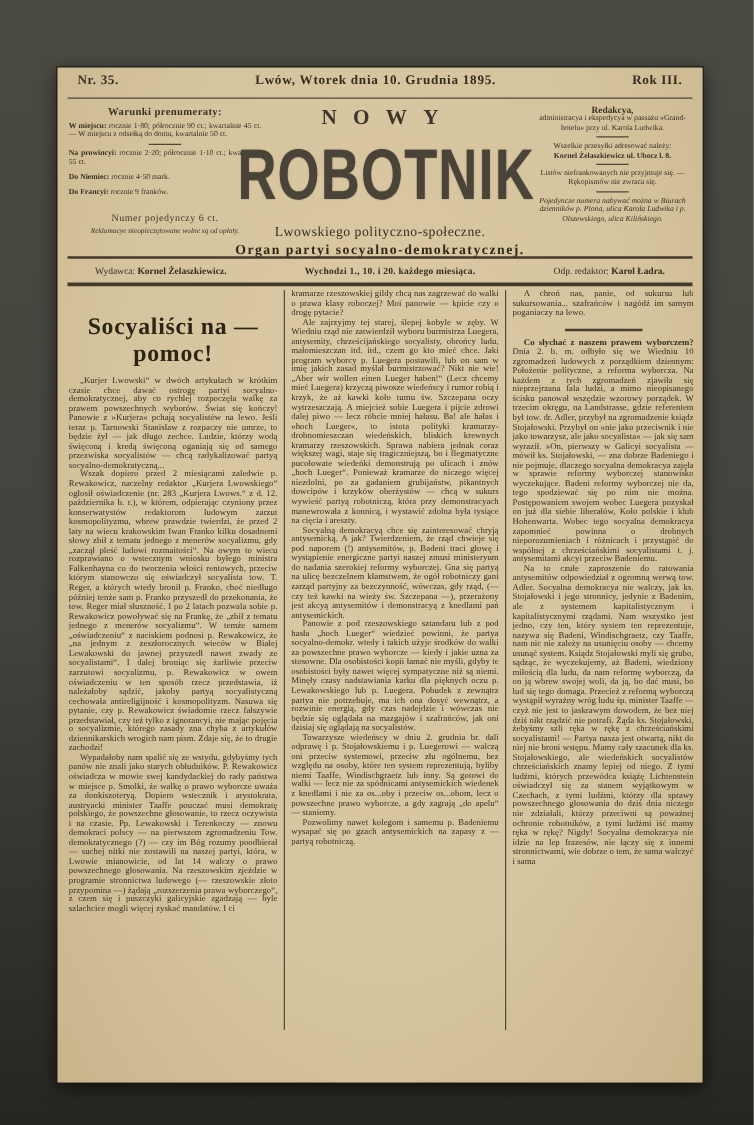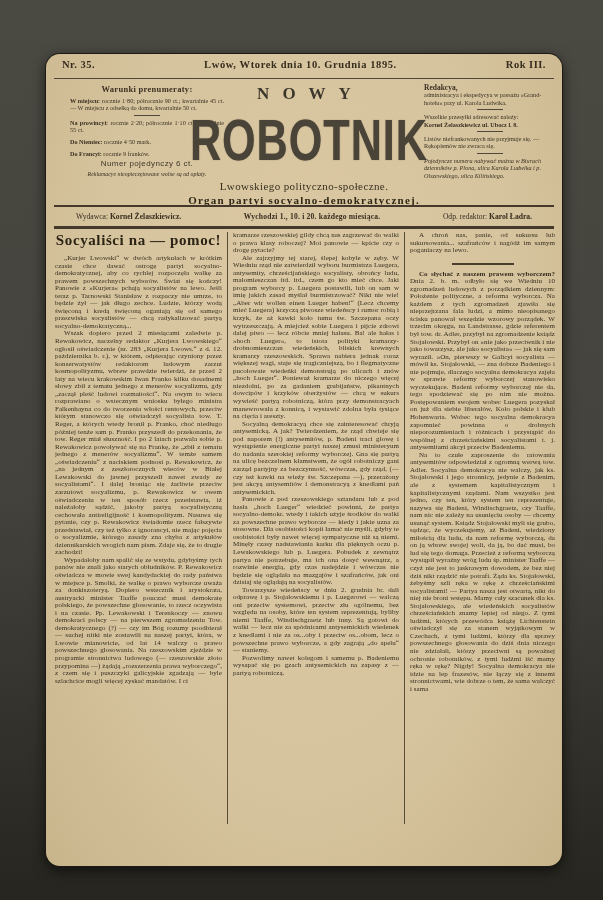--- a/index.html
+++ b/index.html
@@ -7,46 +7,45 @@
     width:603px;height:900px;overflow:hidden;
     background:linear-gradient(180deg,#4a4942 0%,#43423c 55%,#26251f 100%);
     font-family:"Liberation Serif","DejaVu Serif",serif;
   }
   .stage{position:relative;width:603px;height:900px;}
   .page{
     position:absolute;left:46px;top:54px;width:516px;height:812px;
     background:radial-gradient(ellipse at 50% 40%, #dcc9a5 0%, #d6c49e 60%, #c9b58c 100%);
     color:#362d1e;
     box-shadow:0 0 0 1px #1c1a14, 0 4px 14px rgba(0,0,0,.65);
-    border-radius:14px;
   }
   
   .topline{position:absolute;top:5px;left:16px;right:16px;display:flex;justify-content:space-between;align-items:baseline;}
   .topline .issue,.topline .year{font-weight:bold;font-size:10.5px;letter-spacing:.5px;}
   .topline .dateline{font-weight:bold;font-size:10.5px;letter-spacing:.6px;}
   .toprule{position:absolute;top:24px;left:8px;right:8px;border-top:1.5px solid #51463a;}
   
-  .mh-left{position:absolute;left:20px;top:32px;width:162px;text-align:center;font-size:6.2px;line-height:7.6px;color:#3b3122;}
+  .mh-left{position:absolute;left:5px;top:32px;width:162px;text-align:center;font-size:6.2px;line-height:7.6px;color:#3b3122;}
   .mh-left .mh-head{font-weight:bold;font-size:8.5px;margin-bottom:3px;letter-spacing:.3px;}
   .mh-left .item{text-align:justify;margin:0 4px 2px;}
   .mh-left .item .lead{font-weight:bold;}
   .minirule{width:26px;border-top:1px solid #51463a;margin:3px auto;}
-  .single-copy{font-family:Liberation Sans, sans-serif;font-size:8px;letter-spacing:.4px;margin-top:3px;color:#41372a;}
+  .single-copy{font-family:Liberation Serif, serif;font-size:8px;letter-spacing:.4px;margin-top:14px;color:#41372a;}
   .mh-note{font-style:italic;font-size:5.9px;margin-top:3px;line-height:7px;}
   .mh-center{position:absolute;left:134px;top:30px;width:248px;text-align:center;}
   .title-top{font-size:17px;font-weight:bold;letter-spacing:13px;padding-left:13px;color:#3c362c;}
   .title-main{
     font-family:"Liberation Sans","DejaVu Sans",sans-serif;font-weight:900;
     font-size:47px;line-height:46px;color:#4a4338;letter-spacing:1px;
     transform:scale(.92,1.22);transform-origin:center top;margin-top:8px;
     text-shadow:0 0 1px rgba(60,50,40,.6);
   }
   .subtitle{font-size:11px;margin-top:22px;letter-spacing:.4px;color:#38301f;}
   .organ-line{font-weight:bold;font-size:11px;letter-spacing:1.2px;margin-top:2px;color:#2f2817;}
-  .mh-right{position:absolute;left:378px;top:30px;width:132px;text-align:left;font-size:6.2px;line-height:7.4px;color:#3b3122;}
+  .mh-right{position:absolute;left:378px;top:30px;width:132px;text-align:center;font-size:6.2px;line-height:7.4px;color:#3b3122;}
   .mh-right .b1-title{font-weight:bold;font-size:7.5px;}
   .mh-right .b2-name{font-weight:bold;}
   .mh-right .b4{font-style:italic;}
   
   .pubbar{
     position:absolute;left:8px;right:8px;top:151px;height:19px;
     border-top:2px solid #45392c;border-bottom:3px solid #45392c;
     display:flex;justify-content:space-between;align-items:center;
     font-size:7.6px;padding:0 22px;color:#352c1d;
   }
@@ -54,21 +53,21 @@
   .pubbar .schedule{font-weight:bold;letter-spacing:.2px;}
   
   .body-cols{position:absolute;left:9px;right:7px;top:178px;bottom:8px;display:flex;overflow:hidden;}
   .col{overflow:hidden;}
   .col1{width:167px;}
   .col2{width:166px;}
   .col3{flex:1;}
   .vrule{width:1px;background:#5a4c3b;margin:0 5px;height:592px;}
   .col p{font-size:7px;line-height:7.55px;text-align:justify;margin:0;text-indent:9px;letter-spacing:.05px;color:#372e1f;}
   .col p.noindent{text-indent:0;}
-  .art1-title{font-size:15px;font-weight:bold;text-align:center;letter-spacing:.6px;margin:0 0 6px;color:#2c2414;}
+  .art1-title{font-size:19px;font-weight:bold;text-align:center;letter-spacing:.6px;margin:19px 0 6px;color:#2c2414;}
   .art2-title{font-size:13px;font-weight:bold;text-align:center;letter-spacing:.4px;margin:3px 0 5px;color:#2c2414;}
   .sect-divider{width:62px;border-top:2px solid #4a3e2f;margin:8px auto 6px;}
   .lead-q{font-weight:bold;}
 </style>
 </head>
 <body>
 
 <div class="stage">
   <div class="page">
 

